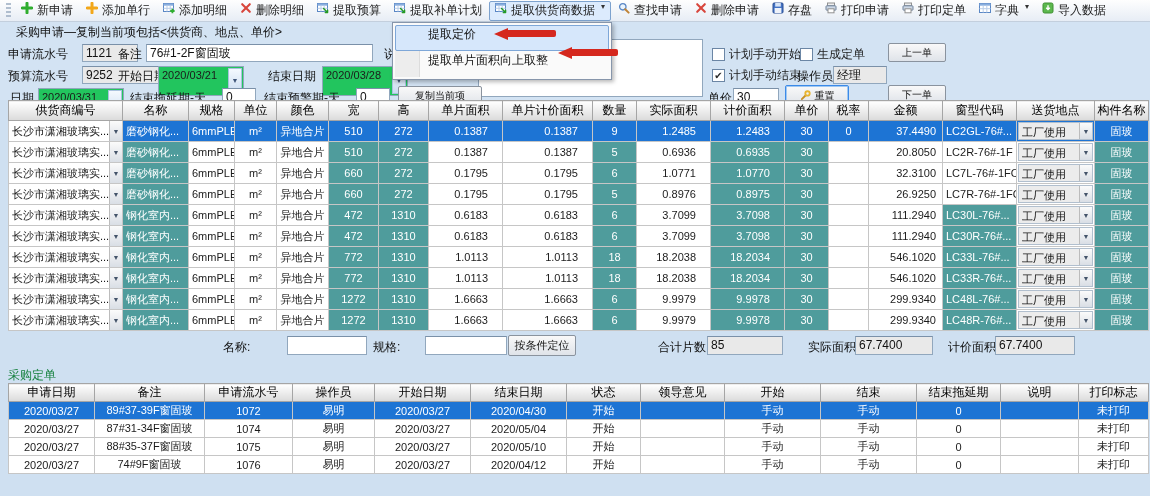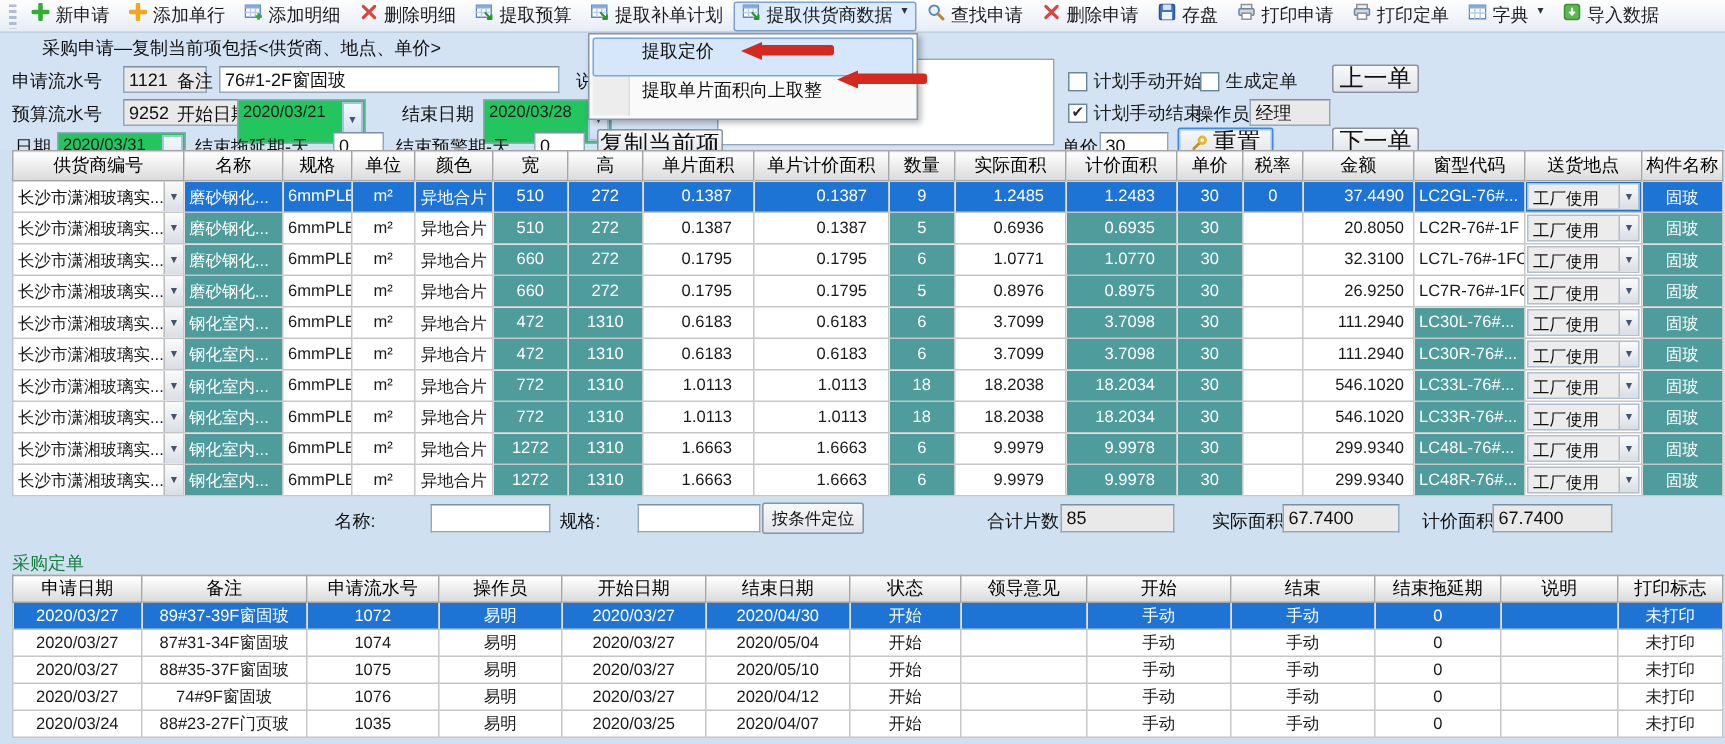--- a/index.html
+++ b/index.html
@@ -18,21 +18,21 @@
   
   .form-panel{position:absolute;left:0;top:22px;right:0;height:78px;background:#d3e3f3}
   .form-panel .lbl{position:absolute;height:15px;line-height:15px;white-space:nowrap;color:#111}
   .fld{position:absolute;height:18px;border:1px solid #91a7bd;border-top-color:#7a90a8;background:#fff;
     font:12px "Liberation Sans",sans-serif;padding:0 3px;color:#111}
   .fld.gray{background:#e9e9e9}
   .combo{position:absolute;height:30px;background:#22c55e;border:1px solid #91a7bd;font-size:11px;line-height:16px;padding:0 16px 0 3px;white-space:nowrap}
   .combo .arr{position:absolute;right:1px;top:1px;bottom:1px;width:14px;display:flex;align-items:center;justify-content:center;
     background:linear-gradient(#f4f9fe,#cadcf1);border:1px solid #a9c2de;font-size:7px;color:#40567a}
   .btn{position:absolute;display:flex;align-items:center;justify-content:center;gap:3px;
-    background:linear-gradient(#f9f9f9,#dfe3e9);border:1px solid #8a939e;border-radius:2px;font-size:16px;color:#111}
+    background:linear-gradient(#f9f9f9,#dfe3e9);border:1px solid #8a939e;border-radius:2px;font-size:10px;color:#111}
   .btn.focus{border:1px solid #3c8ae8;box-shadow:0 0 0 1px #9fc8f2 inset}
   .cbrow{position:absolute;display:flex;align-items:center;gap:4px;white-space:nowrap}
   .cb{width:13px;height:13px;background:#fff;border:1px solid #6b86a5;display:inline-flex;align-items:center;justify-content:center;font-size:10px;color:#2b2b2b}
   .cb.checked::after{content:"✔";margin-top:-1px}
   .bigtext{position:absolute;background:#fff;border:1px solid #91a7bd}
 
   
   .menu{position:absolute;left:392px;top:22px;width:220px;background:#fafafa;border:1px solid #8796ab;
     box-shadow:2px 2px 4px rgba(0,0,0,.28);z-index:50;padding:2px 2px}
   .menu::before{content:"";position:absolute;left:2px;top:2px;bottom:2px;width:24px;background:#ededed;border-right:1px solid #dcdcdc}
@@ -202,21 +202,21 @@
         <svg width="12" height="12" viewBox="0 0 12 12">
           <rect x="1" y="1" width="10" height="10" rx="1.6" fill="#5cb84e" stroke="#3f8f33"></rect>
           <path d="M6 3.2v4.2M4.2 5.8L6 7.6 7.8 5.8" stroke="#fff" stroke-width="1.4" fill="none"></path>
         </svg>
       </span>
       <span>导入数据</span>
     </div>
   </div>
 
 <div class="form-panel">
-  <div class="lbl" style="left:28px;top:3px">采购申请—复制当前项包括&lt;供货商、地点、单价&gt;</div>
+  <div class="lbl" style="left:16px;top:3px">采购申请—复制当前项包括&lt;供货商、地点、单价&gt;</div>
 
   <div class="lbl" style="left:8px;top:25px">申请流水号</div>
   <input class="fld gray" style="left: 82px; top: 22px; width: 56px;" value="1121">
   <div class="lbl" style="left:118px;top:25px">备注</div>
   <input class="fld" style="left: 146px; top: 22px; width: 227px;" value="76#1-2F窗固玻">
   <div class="lbl" style="left:384px;top:25px">说明</div>
   <div class="bigtext" style="left:478px;top:17px;width:225px;height:58px"></div>
 
   <div class="lbl" style="left:8px;top:47px">预算流水号</div>
   <input class="fld gray" style="left: 82px; top: 44px; width: 80px;" value="9252">
@@ -726,29 +726,14 @@
         <td class="ac">2020/03/27</td>
         <td class="ac">2020/04/12</td>
         <td class="ac">开始</td>
         <td class="ac"></td>
         <td class="ac">手动</td>
         <td class="ac">手动</td>
         <td class="ac">0</td>
         <td class="ac"></td>
         <td class="ac">未打印</td>
       </tr>
-      <tr>
-        <td class="ac">2020/03/24</td>
-        <td class="ac">88#23-27F门页玻</td>
-        <td class="ac">1035</td>
-        <td class="ac">易明</td>
-        <td class="ac">2020/03/25</td>
-        <td class="ac">2020/04/07</td>
-        <td class="ac">开始</td>
-        <td class="ac"></td>
-        <td class="ac">手动</td>
-        <td class="ac">手动</td>
-        <td class="ac">0</td>
-        <td class="ac"></td>
-        <td class="ac">未打印</td>
-      </tr>
     </tbody>
   </table>
 
 </body></html>

